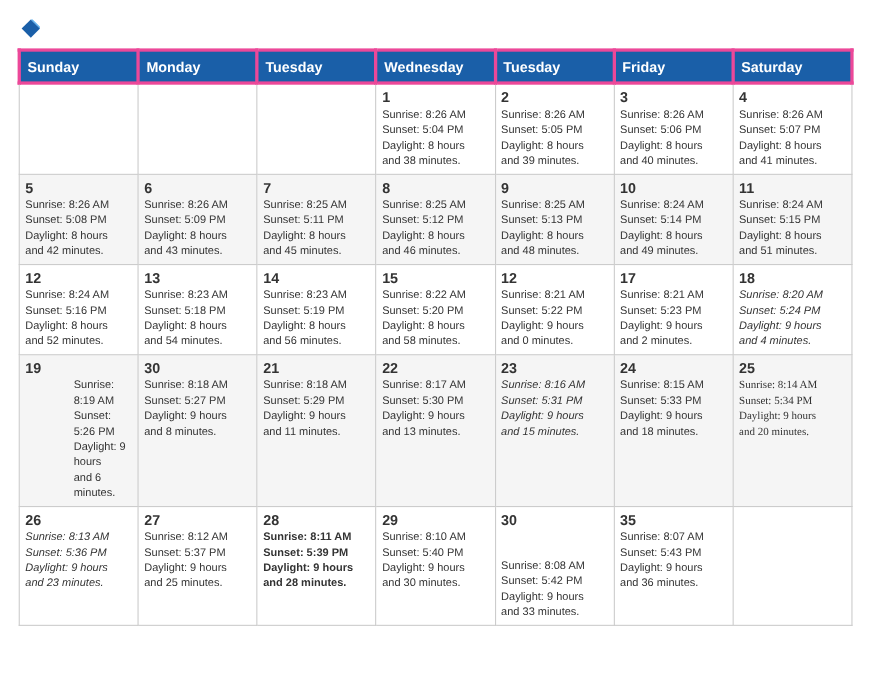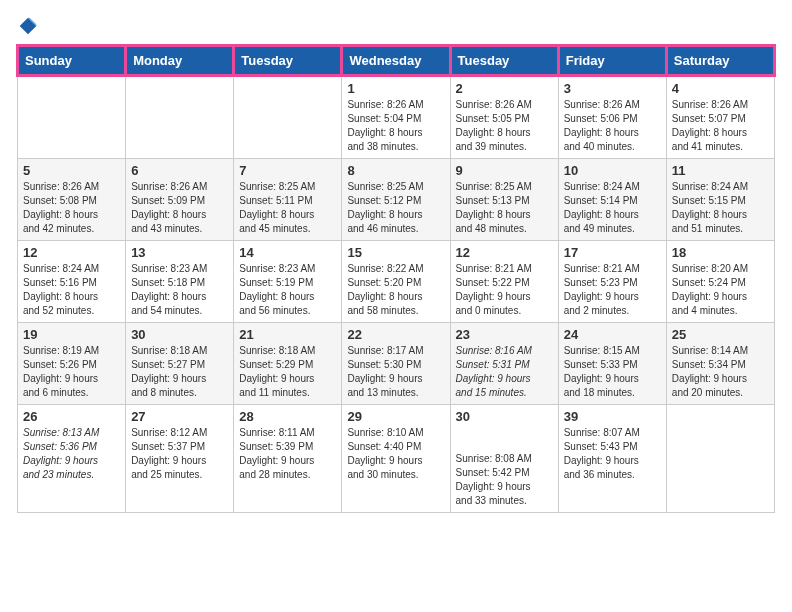--- a/index.html
+++ b/index.html
@@ -253,30 +253,30 @@
         </td>
         <td>
           <span class="day-number">17</span>
           <div class="day-info" style="white-space: pre-line;">Sunrise: 8:21 AM
 Sunset: 5:23 PM
 Daylight: 9 hours
 and 2 minutes.</div>
         </td>
         <td>
           <span class="day-number">18</span>
-          <div class="day-info" style="white-space: pre-line;">Sunrise: 8:20 AM
+          <div class="day-info" style="white-space: pre-line; font-style: italic;">Sunrise: 8:20 AM
 Sunset: 5:24 PM
 Daylight: 9 hours
 and 4 minutes.</div>
         </td>
       </tr>
       <tr>
         <td>
           <span class="day-number">19</span>
-          <div class="day-info" style="white-space: pre-line;">Sunrise: 8:19 AM
+          <div class="day-info" style="white-space: pre-line; margin-left: 44px;">Sunrise: 8:19 AM
 Sunset: 5:26 PM
 Daylight: 9 hours
 and 6 minutes.</div>
         </td>
         <td>
           <span class="day-number">30</span>
           <div class="day-info" style="white-space: pre-line;">Sunrise: 8:18 AM
 Sunset: 5:27 PM
 Daylight: 9 hours
 and 8 minutes.</div>
@@ -304,21 +304,21 @@
         </td>
         <td>
           <span class="day-number">24</span>
           <div class="day-info" style="white-space: pre-line;">Sunrise: 8:15 AM
 Sunset: 5:33 PM
 Daylight: 9 hours
 and 18 minutes.</div>
         </td>
         <td>
           <span class="day-number">25</span>
-          <div class="day-info" style="white-space: pre-line;">Sunrise: 8:14 AM
+          <div class="day-info" style="white-space: pre-line; font-family: Liberation Serif, serif;">Sunrise: 8:14 AM
 Sunset: 5:34 PM
 Daylight: 9 hours
 and 20 minutes.</div>
         </td>
       </tr>
       <tr>
         <td>
           <span class="day-number">26</span>
           <div class="day-info" style="white-space: pre-line; font-style: italic;">Sunrise: 8:13 AM
 Sunset: 5:36 PM
@@ -327,41 +327,41 @@
         </td>
         <td>
           <span class="day-number">27</span>
           <div class="day-info" style="white-space: pre-line;">Sunrise: 8:12 AM
 Sunset: 5:37 PM
 Daylight: 9 hours
 and 25 minutes.</div>
         </td>
         <td>
           <span class="day-number">28</span>
-          <div class="day-info" style="white-space: pre-line;">Sunrise: 8:11 AM
+          <div class="day-info" style="white-space: pre-line; font-weight: bold;">Sunrise: 8:11 AM
 Sunset: 5:39 PM
 Daylight: 9 hours
 and 28 minutes.</div>
         </td>
         <td>
           <span class="day-number">29</span>
           <div class="day-info" style="white-space: pre-line;">Sunrise: 8:10 AM
-Sunset: 4:40 PM
+Sunset: 5:40 PM
 Daylight: 9 hours
 and 30 minutes.</div>
         </td>
         <td>
           <span class="day-number">30</span>
           <div class="day-info" style="white-space: pre-line; margin-top: 28px;">Sunrise: 8:08 AM
 Sunset: 5:42 PM
 Daylight: 9 hours
 and 33 minutes.</div>
         </td>
         <td>
-          <span class="day-number">39</span>
+          <span class="day-number">35</span>
           <div class="day-info" style="white-space: pre-line;">Sunrise: 8:07 AM
 Sunset: 5:43 PM
 Daylight: 9 hours
 and 36 minutes.</div>
         </td>
         <td class="empty-cell"></td>
       </tr>
     </tbody>
 </table>
 

